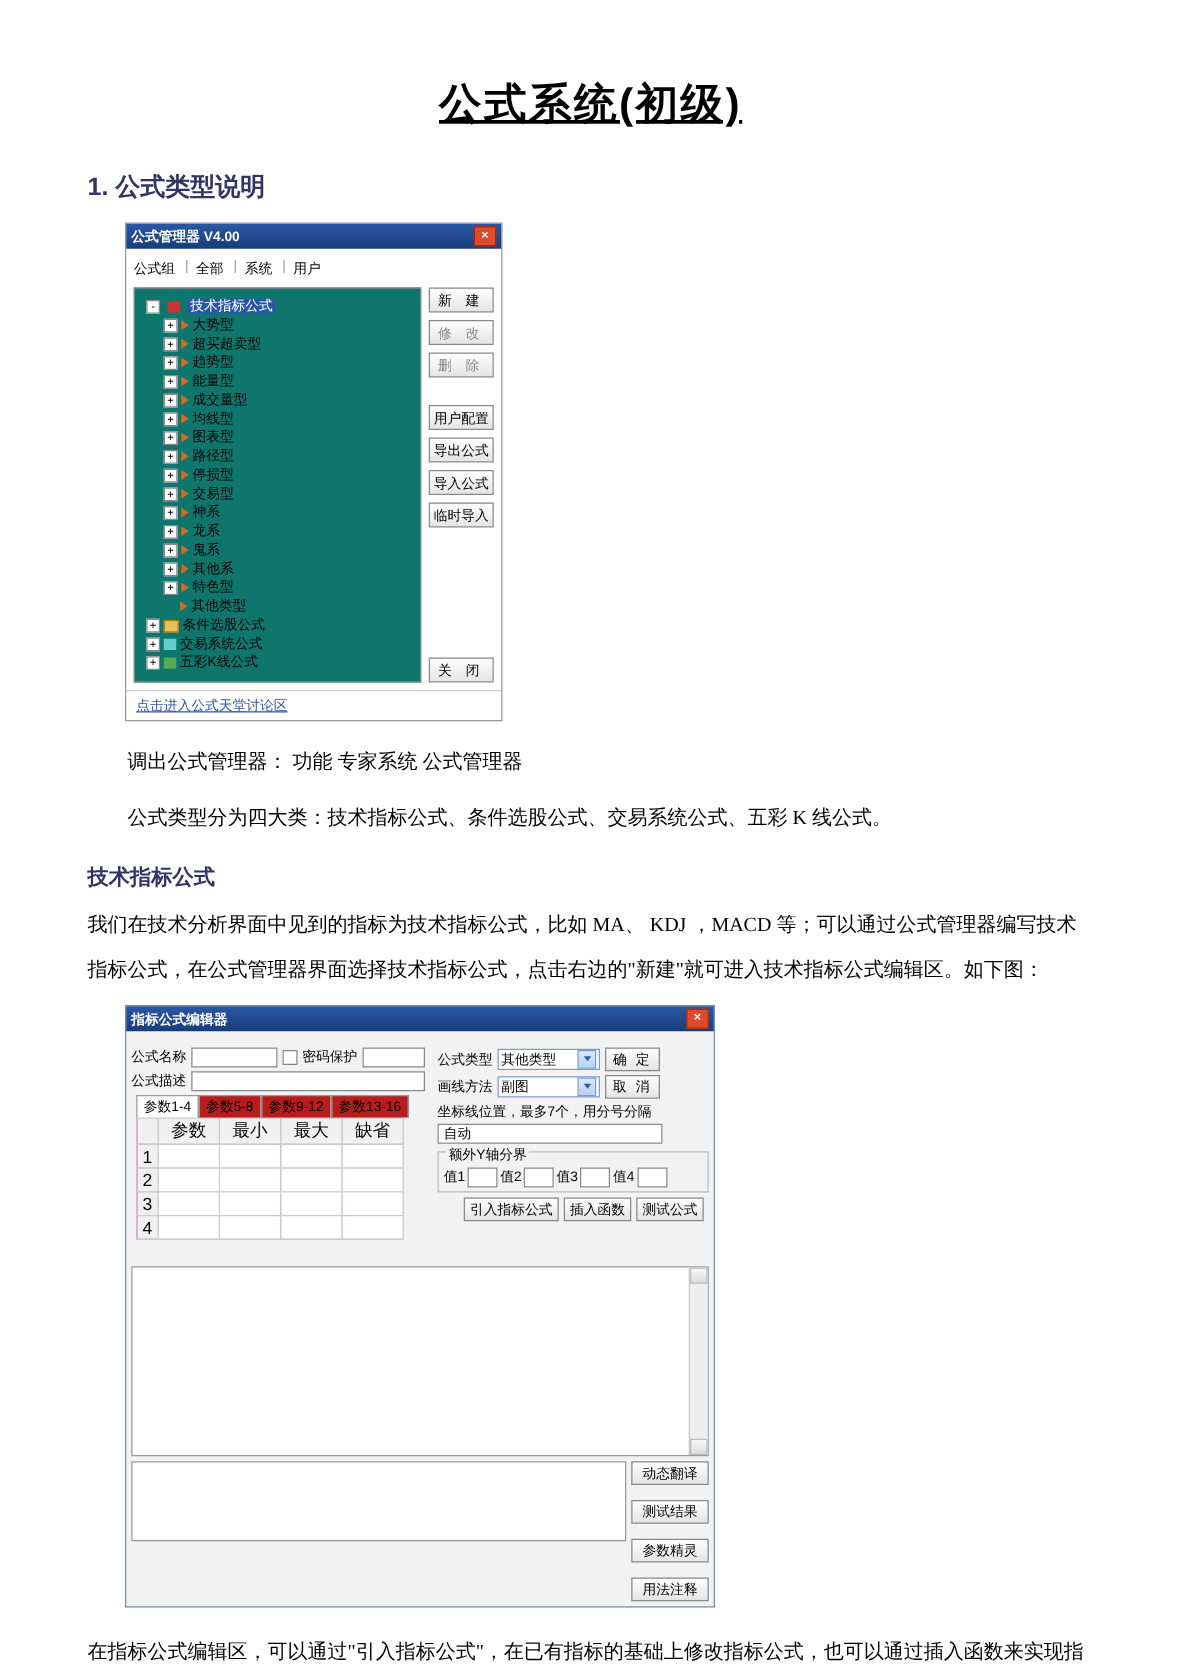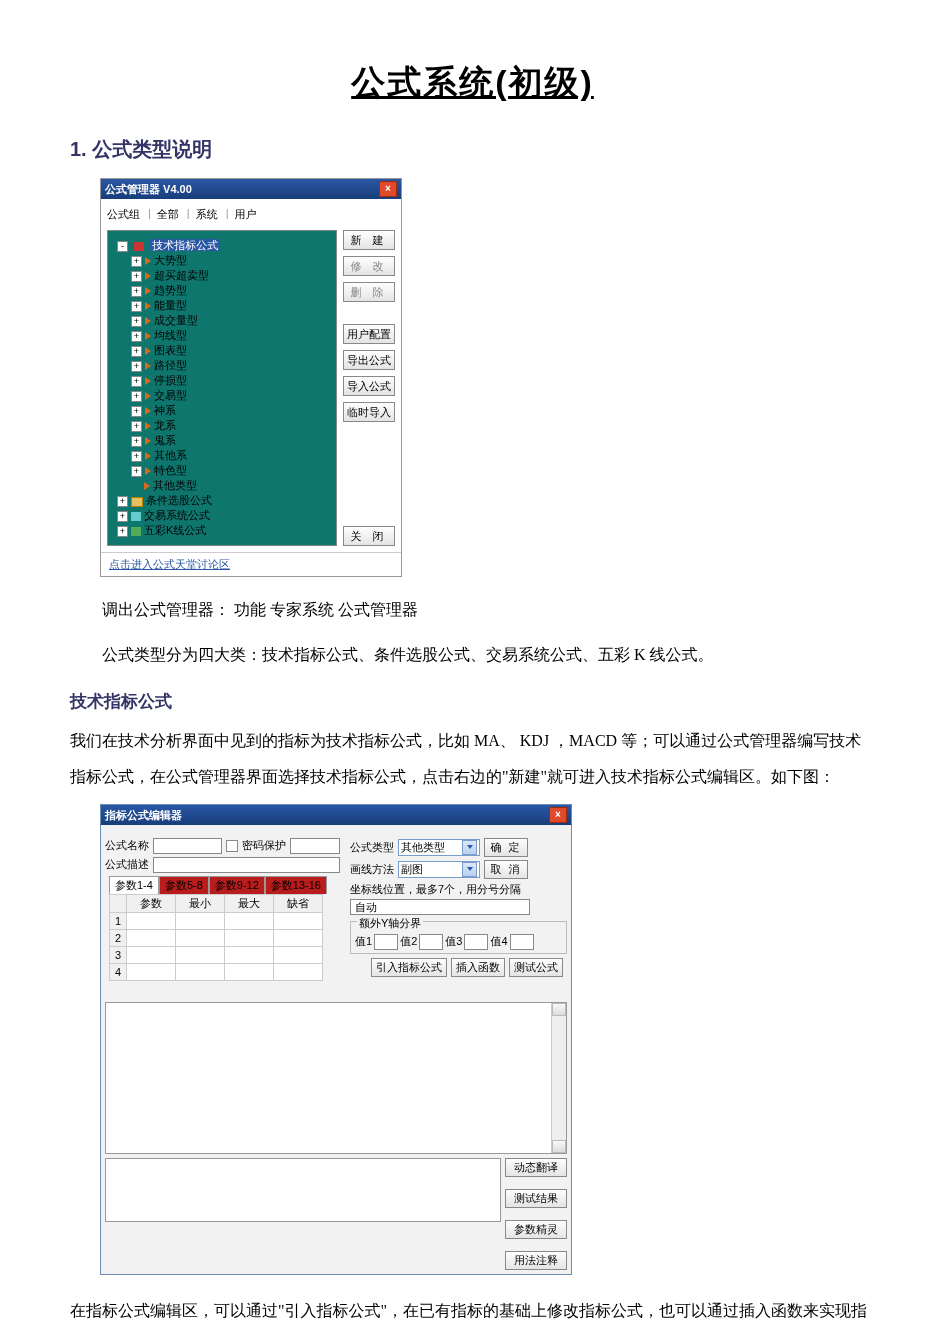--- a/index.html
+++ b/index.html
@@ -190,21 +190,21 @@
     letter-spacing:2px;
   }
   .tabs2 { display:flex; font-size:11px; padding:0 4px; }
   .tab2 {
     border:1px solid #999; border-bottom:none;
     padding:1px 5px; background:#b91c1c;
   }
   .tab2.active { background:#fff; }
   .param-table {
     margin:0 4px 4px 4px; border:1px solid #999; background:#d946ef;
-    border-collapse:collapse; font-size:11px;
+    border-collapse:collapse; font-size:14px;
   }
   .param-table th, .param-table td {
     border:1px solid #ccc; padding:1px 2px; height:14px;
     font-weight:normal; text-align:center; background:#fff;
   }
   .param-table th { background:#f0f0f0; }
   .param-table td.rownum { width:12px; background:#f0f0f0; }
   .param-table th.colh { width:44px; }
   .win2-mid-right {
     flex:1; padding-left:4px;

